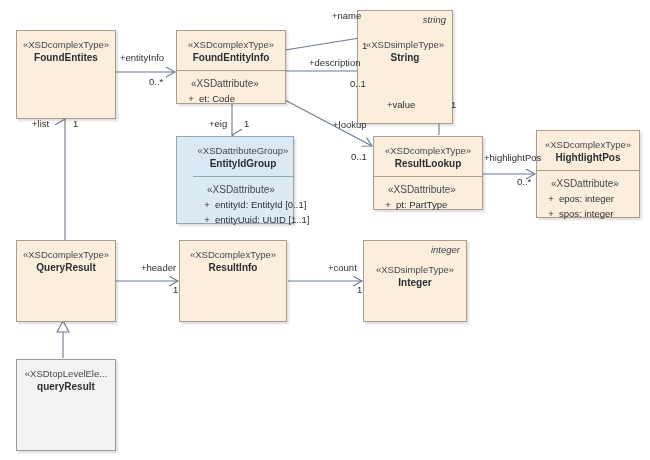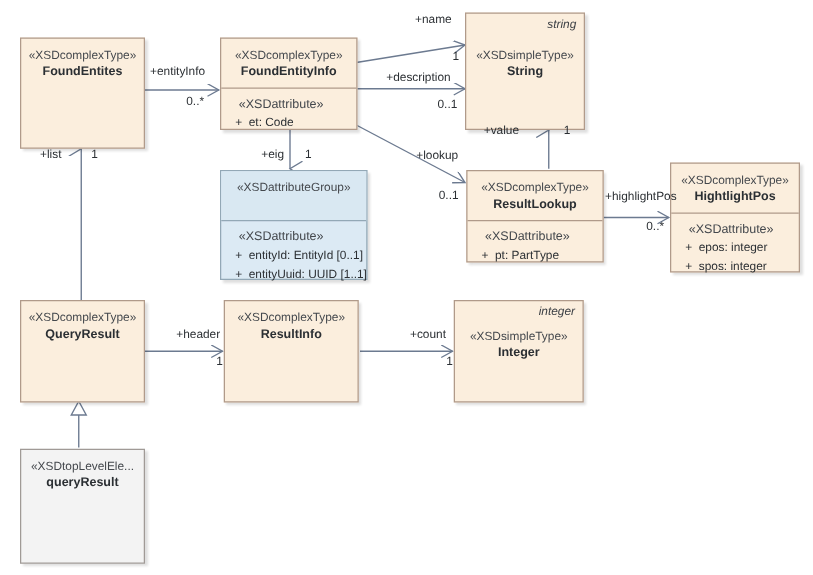--- a/index.html
+++ b/index.html
@@ -175,31 +175,32 @@
       <div class="cname">FoundEntityInfo</div>
     </div>
     <div class="compartment-body">
       <div class="attr-stereo">«XSDattribute»</div>
       <div class="attr-row">
         <span class="attr-vis">+</span><span>et: Code</span>
       </div>
     </div>
   </div>
 
-  <div class="uml-class" style="left:372px; top:10px; width:96px; height:94px;">
+  <div class="uml-class" style="left:357px; top:10px; width:96px; height:114px;">
     <div class="compartment-head" style="height:94px; padding-top:27px;">
       <div class="type-tag">string</div>
       <div class="stereotype">«XSDsimpleType»</div>
       <div class="cname">String</div>
     </div>
   </div>
 
-  <div class="uml-class blue-head" style="left:176px; top:136px; width:118px; height:88px;">
+  <div class="uml-class blue-head" style="left:176px; top:136px; width:118px; height:88px;padding-left:16px;">
     <div class="compartment-head with-div" style="height:40px;">
       <div class="stereotype">«XSDattributeGroup»</div>
+      <div class="cname">EntityIdGroup</div>
     </div>
     <div class="compartment-body">
       <div class="attr-stereo">«XSDattribute»</div>
       <div class="attr-row">
         <span class="attr-vis">+</span><span>entityId: EntityId [0..1]</span>
       </div>
       <div class="attr-row">
         <span class="attr-vis">+</span><span>entityUuid: UUID [1..1]</span>
       </div>
     </div>

